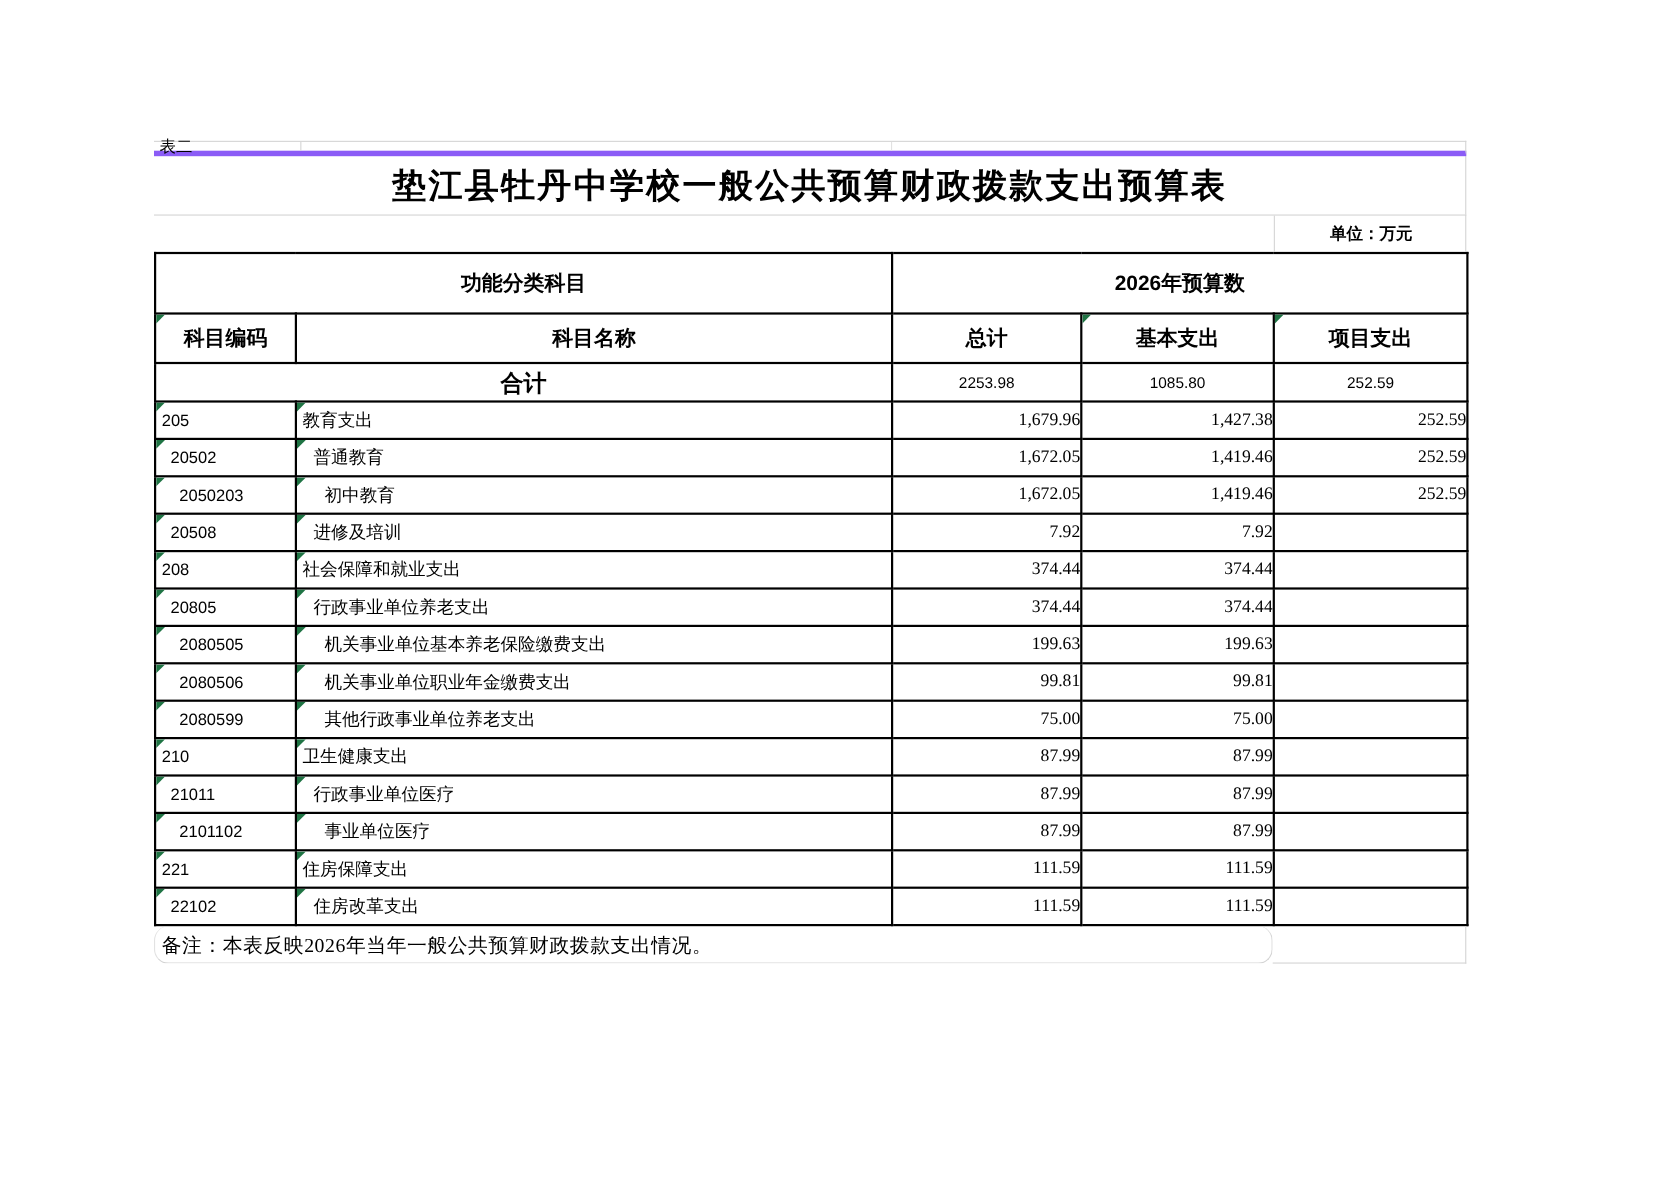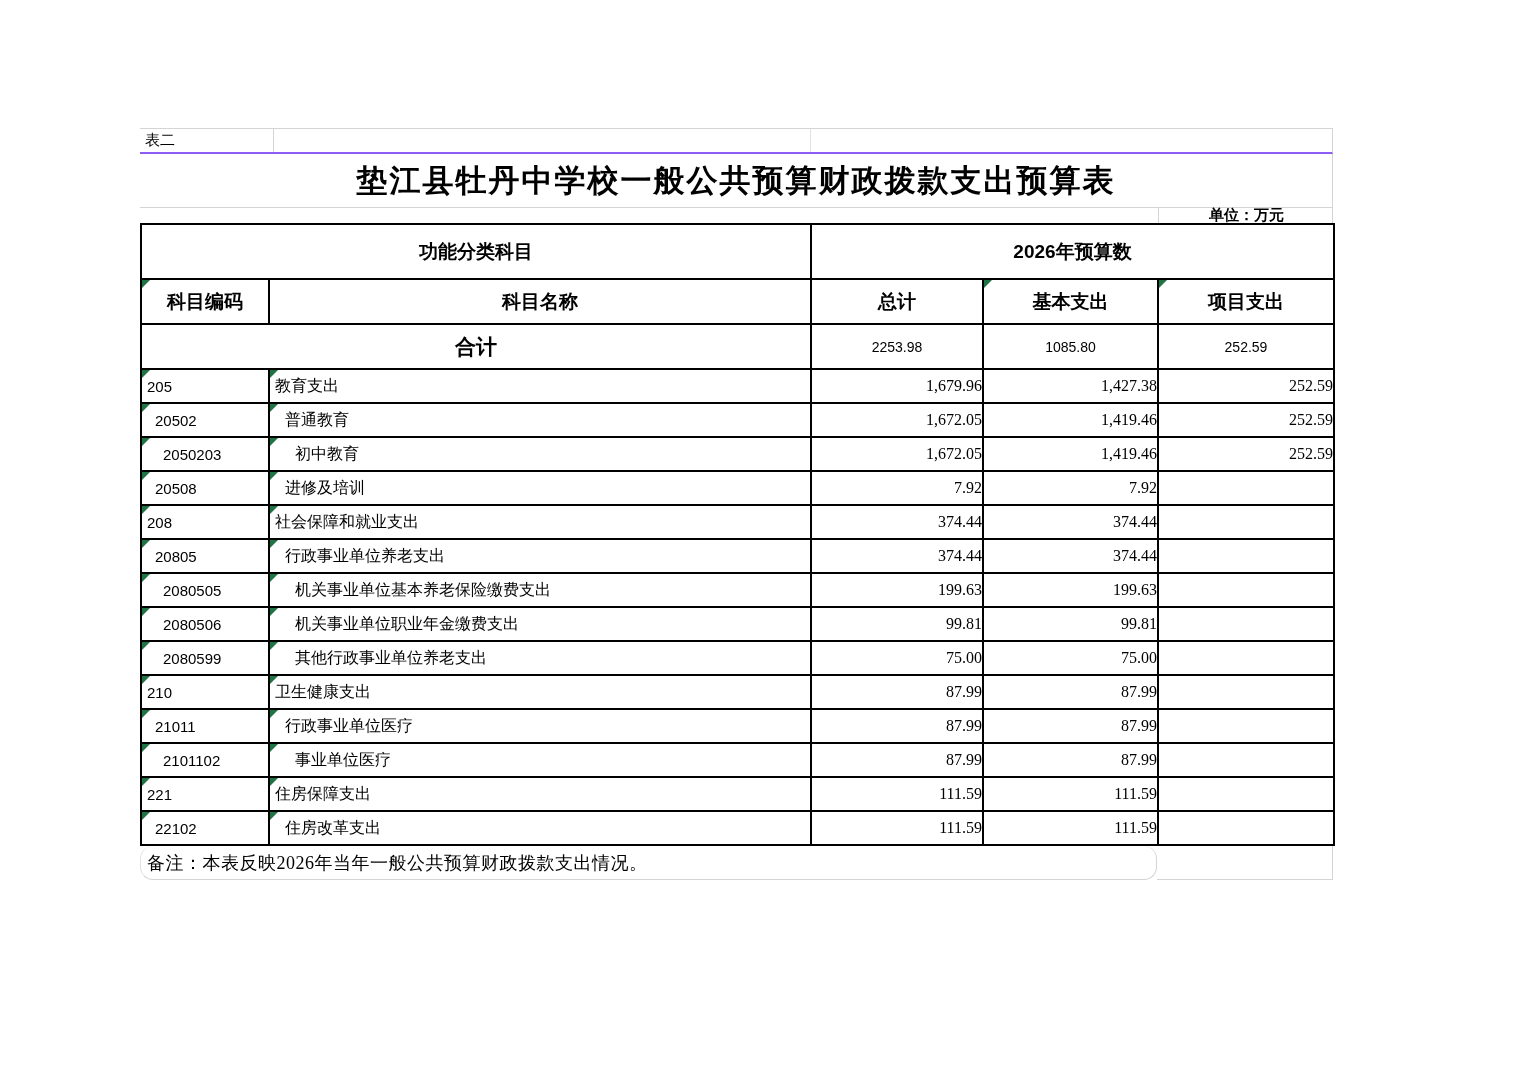--- a/index.html
+++ b/index.html
@@ -4,37 +4,37 @@
 <style>
   html,body { margin:0; padding:0; background:#ffffff; }
   .canvas {
     position:relative; width:1520px; height:1074px; background:#ffffff;
     overflow:hidden; color:#000; font-family:"Liberation Sans", sans-serif;
   }
   .sheet { position:absolute; left:140px; top:128px; width:1193px; }
 
   
   .row-label {
-    position:relative; height:26px; box-sizing:border-box;
-    border-top:1px solid #d4d4d4; border-bottom:2px solid #8b5cf6; border-right:1px solid #d4d4d4;text-align:center;
+    position:relative; height:14px; box-sizing:border-box;
+    border-top:1px solid #d4d4d4; border-bottom:5px solid #8b5cf6; border-right:1px solid #d4d4d4;text-align:center;
   }
   .cell-label {
     position:absolute; left:0; top:0; bottom:0; width:128px;
     border-right:1px solid #d4d4d4; display:flex; align-items:center;
     padding-left:5px; font-family:"Liberation Serif", serif; font-size:15px;
   }
   .gl-mid { position:absolute; left:670px; top:0; bottom:0; width:0; border-left:1px solid #e2e2e2; }
 
   .row-title {
     height:53px; display:flex; align-items:center; justify-content:center;
     font-family:"Liberation Serif", serif; font-weight:bold; font-size:31px;
     letter-spacing:2px; box-sizing:border-box; border-right:1px solid #d4d4d4;
   }
   .row-unit {
-    position:relative; height:16px; box-sizing:border-box;
+    position:relative; height:34px; box-sizing:border-box;
     border-top:1px solid #d4d4d4; border-right:1px solid #d4d4d4;
   }
   .unit-cell {
     position:absolute; left:1018px; width:175px; top:0; bottom:0;
     border-left:1px solid #d4d4d4; display:flex; align-items:center; justify-content:center;
     font-weight:bold; font-size:15px;
   }
 
   
   table.budget {
@@ -43,21 +43,21 @@
   }
   table.budget th, table.budget td {
     border:2px solid #000; box-sizing:border-box; overflow:hidden;
     white-space:nowrap; vertical-align:middle; padding:0;
   }
   tr.h1 th { height:55px; font-size:19px; font-weight:bold; text-align:center; }
   tr.h2 th { height:45px; font-size:19px; font-weight:bold; text-align:center; position:relative; }
   th.c-code, td.c-code { border-right-width:1px; }
   th.c-name, td.c-name { border-left-width:1px; }
 
-  tr.total-row td { height:45px;margin-top:35px; }
+  tr.total-row td { height:35px;margin-top:35px; }
   .total-label {
     text-align:center; font-family:"Liberation Serif", serif;
     font-weight:bold; font-size:21px;
   }
   .total-num { text-align:center; font-size:14px; font-family:"Liberation Sans", sans-serif; }
 
   tbody.data td { height:34px; position:relative; }
   td.c-code { font-size:15px; padding-left:5px; font-family:"Liberation Sans", sans-serif; }
   td.c-name { font-family:"Liberation Serif", serif; font-size:16px; padding-left:5px; }
   td.c-num  { font-family:"Liberation Serif", serif; font-size:16px; text-align:right; padding-right:5px; }

